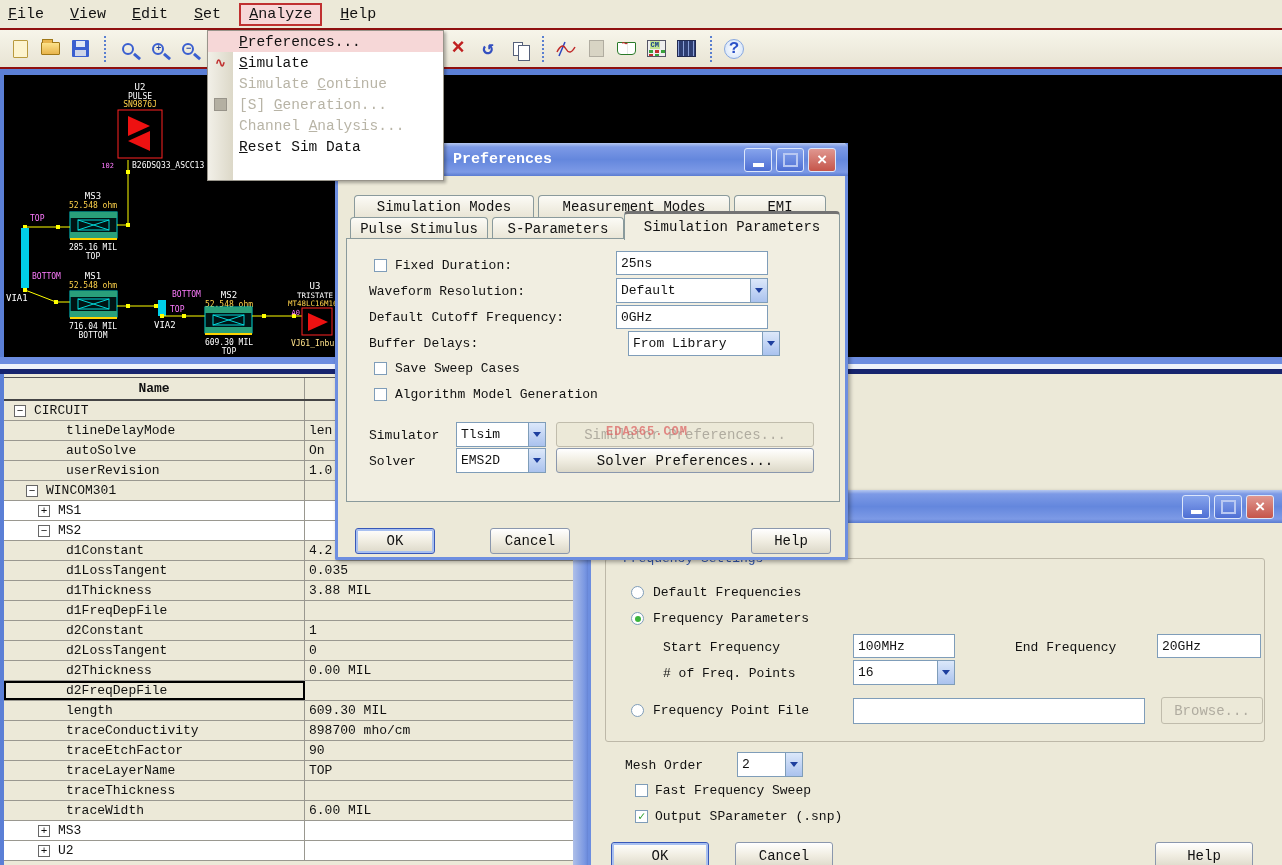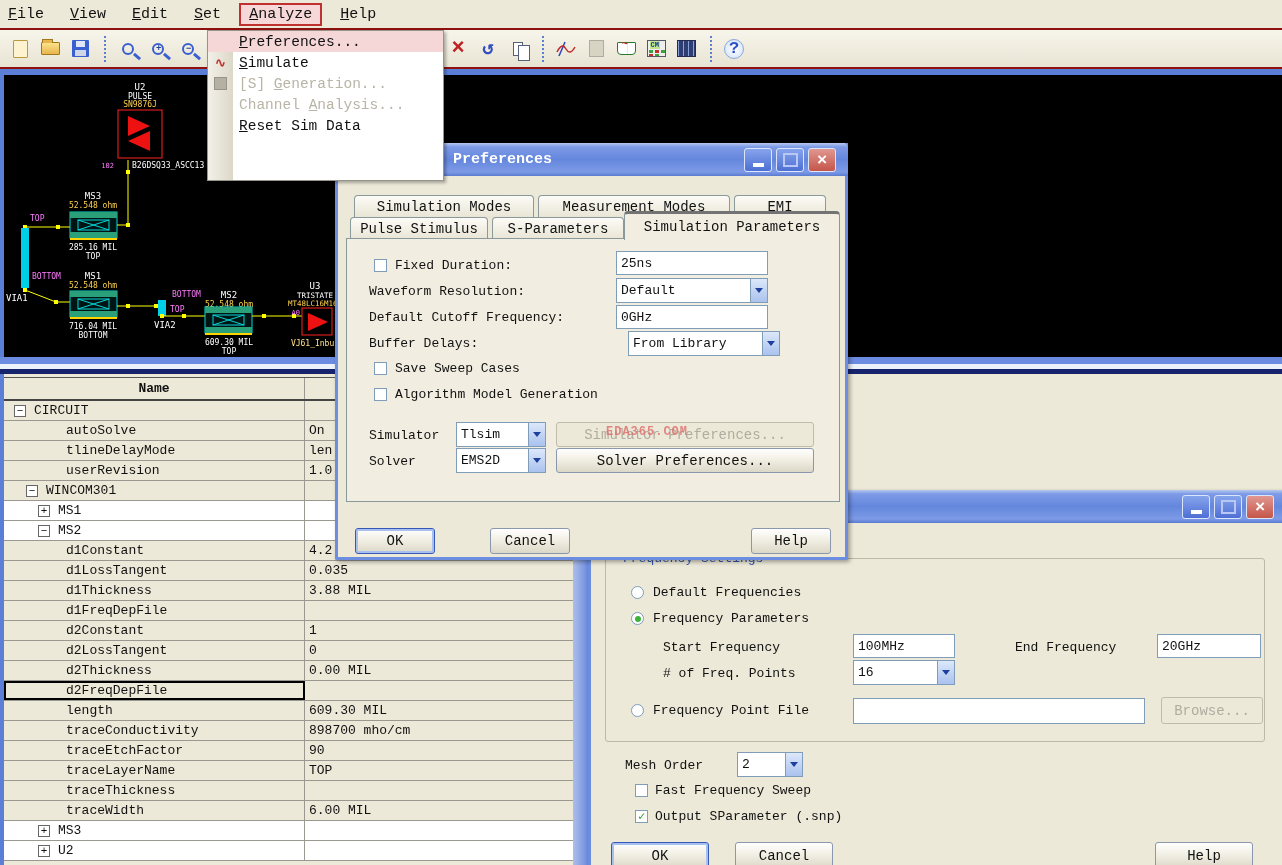--- a/index.html
+++ b/index.html
@@ -303,29 +303,29 @@
     <div>
         <div class="trow">
           <div class="ncell">
             <span class="expander" style="margin-left: 10px;">−</span>
             <span class="">CIRCUIT</span>
           </div>
           <div class="vcell"></div>
         </div>
         <div class="trow">
           <div class="ncell">
+            <span class="propl">tlineDelayMode</span>
+          </div>
+          <div class="vcell">len</div>
+        </div>
+        <div class="trow">
+          <div class="ncell">
             <span class="propl">autoSolve</span>
           </div>
           <div class="vcell">On</div>
-        </div>
-        <div class="trow">
-          <div class="ncell">
-            <span class="propl">tlineDelayMode</span>
-          </div>
-          <div class="vcell">len</div>
         </div>
         <div class="trow">
           <div class="ncell">
             <span class="propl">userRevision</span>
           </div>
           <div class="vcell">1.0</div>
         </div>
         <div class="trow">
           <div class="ncell">
             <span class="expander" style="margin-left: 22px;">−</span>
@@ -566,20 +566,24 @@
           <span class="gi"></span>
           <span class="milabel"><u>P</u>references...</span>
         </div>
         <div class="menu-item">
           <span class="gi">
             <span class="gi-sim"></span>
           </span>
           <span class="milabel"><u>S</u>imulate</span>
         </div>
         <div class="menu-item mi-dis">
+          <span class="gi"></span>
+          <span class="milabel">Simulate <u>C</u>ontinue</span>
+        </div>
+        <div class="menu-item mi-dis">
           <span class="gi">
             <span class="gi-gen"></span>
           </span>
           <span class="milabel">[S] <u>G</u>eneration...</span>
         </div>
         <div class="menu-item mi-dis">
           <span class="gi"></span>
           <span class="milabel">Channel <u>A</u>nalysis...</span>
         </div>
         <div class="menu-item">

